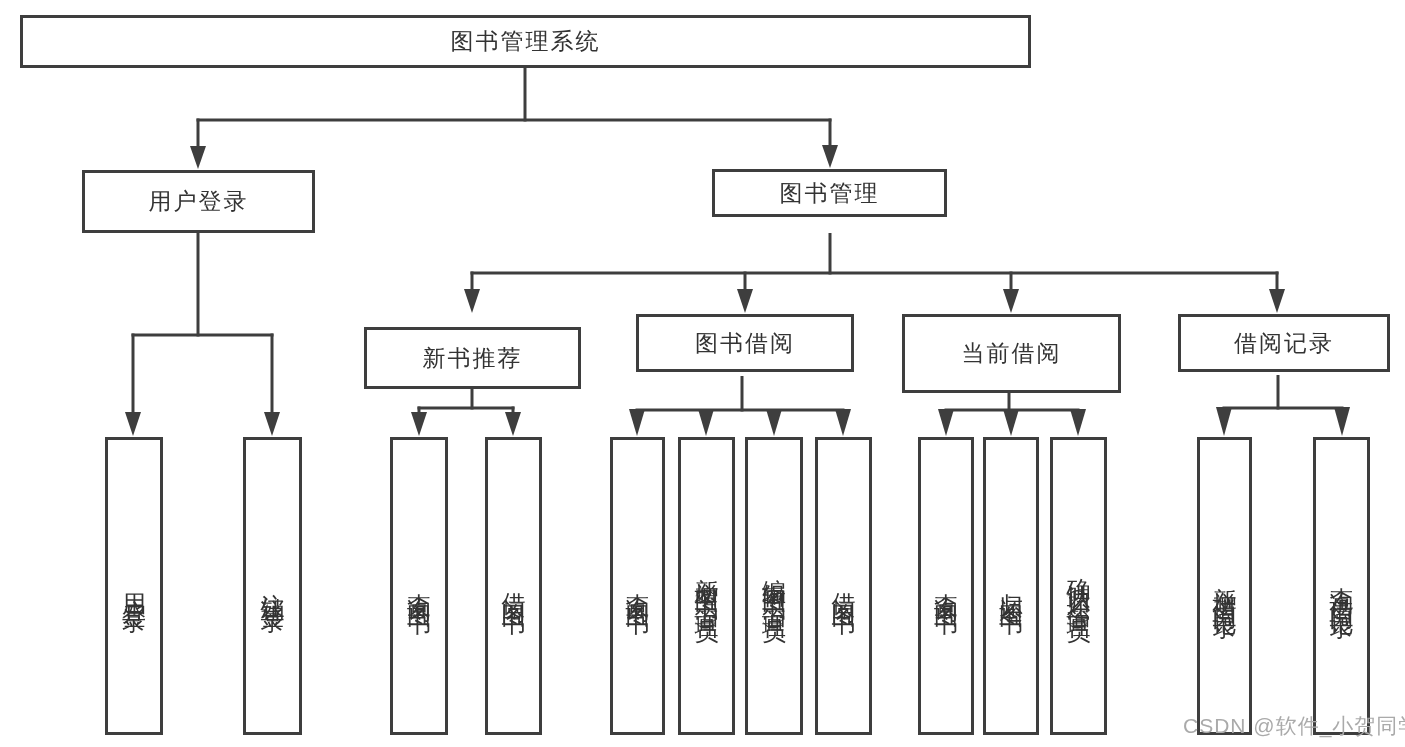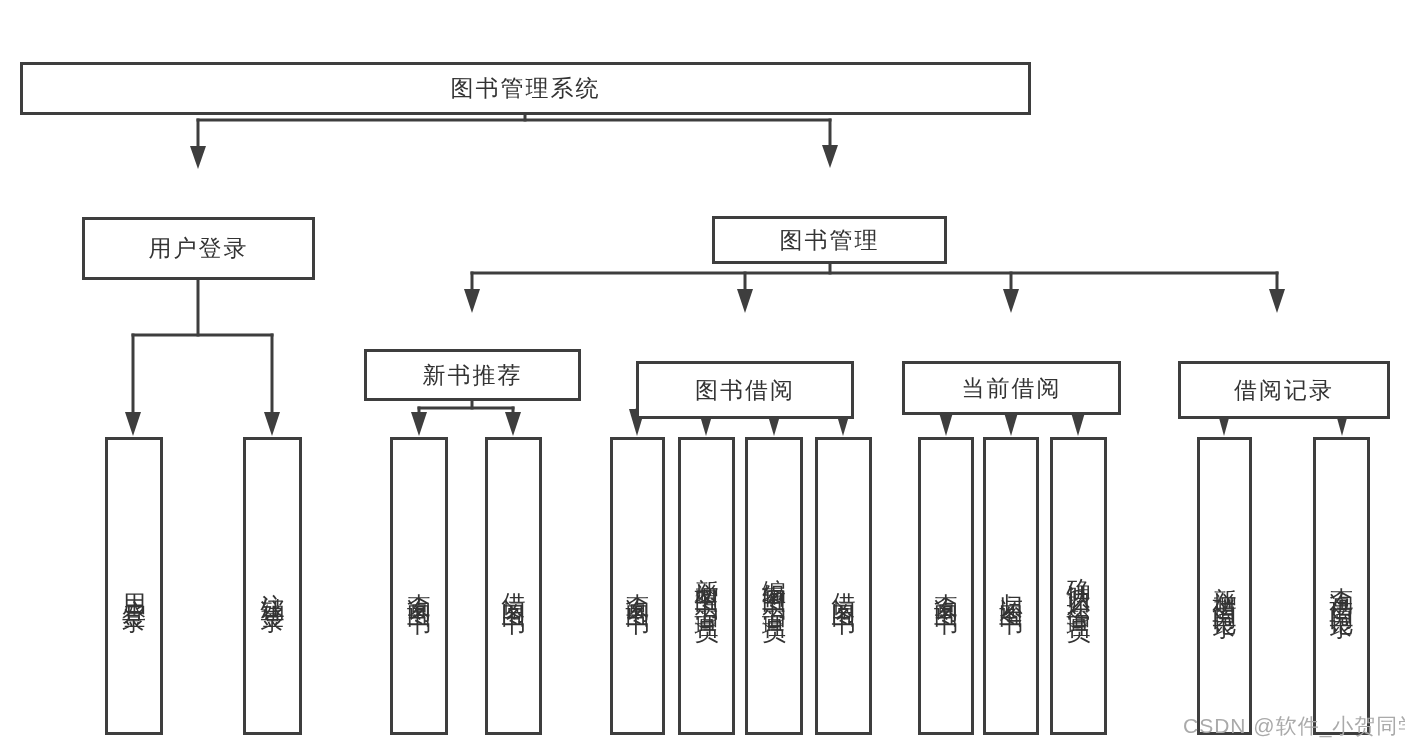--- a/index.html
+++ b/index.html
@@ -14,21 +14,21 @@
     position:absolute;
     box-sizing:border-box;
     border:3px solid #3e3e3e;
     background:#ffffff;
     color:#333333;
     display:flex;
     align-items:center;
     justify-content:center;
     text-align:center;
   }
-  .h-box { font-size:23px; letter-spacing:2px;margin-top:47px; }
+  .h-box { font-size:23px; letter-spacing:2px; }
   .v-box {
     writing-mode:vertical-rl;
     text-orientation:mixed;
     font-size:24px;
     letter-spacing:6px;
     line-height:1;
   }
   #wires { position:absolute; left:0; top:0; pointer-events:none; }
   #wires line { stroke:#3e3e3e; stroke-width:3; }
   #wires polygon { fill:#3e3e3e; stroke:none; }
@@ -112,23 +112,23 @@
       <polygon points="1216,407 1232,407 1224,436"></polygon>
       <polygon points="1334,407 1350,407 1342,436"></polygon>
     </g>
   </svg>
 
   <div class="box h-box" style="left:20px; top:15px; width:1011px; height:53px;">图书管理系统</div>
 
   <div class="box h-box" style="left:82px; top:170px; width:233px; height:63px;">用户登录</div>
   <div class="box h-box" style="left:712px; top:169px; width:235px; height:48px;">图书管理</div>
 
-  <div class="box h-box" style="left:364px; top:302px; width:217px; height:52px;">新书推荐</div>
+  <div class="box h-box" style="left:364px; top:327px; width:217px; height:62px;">新书推荐</div>
   <div class="box h-box" style="left:636px; top:314px; width:218px; height:58px;">图书借阅</div>
-  <div class="box h-box" style="left:902px; top:314px; width:219px; height:54px;">当前借阅</div>
+  <div class="box h-box" style="left:902px; top:314px; width:219px; height:79px;">当前借阅</div>
   <div class="box h-box" style="left:1178px; top:314px; width:212px; height:58px;">借阅记录</div>
 
   <div class="box v-box" style="left:105px; top:437px; width:58px; height:298px;">用户登录</div>
   <div class="box v-box" style="left:243px; top:437px; width:59px; height:298px;">注销登录</div>
 
   <div class="box v-box" style="left:390px; top:437px; width:58px; height:298px;">查询图书</div>
   <div class="box v-box" style="left:485px; top:437px; width:57px; height:298px;">借阅图书</div>
 
   <div class="box v-box" style="left:610px; top:437px; width:55px; height:298px;">查询图书</div>
   <div class="box v-box" style="left:678px; top:437px; width:57px; height:298px;">新增图书（管理员）</div>

